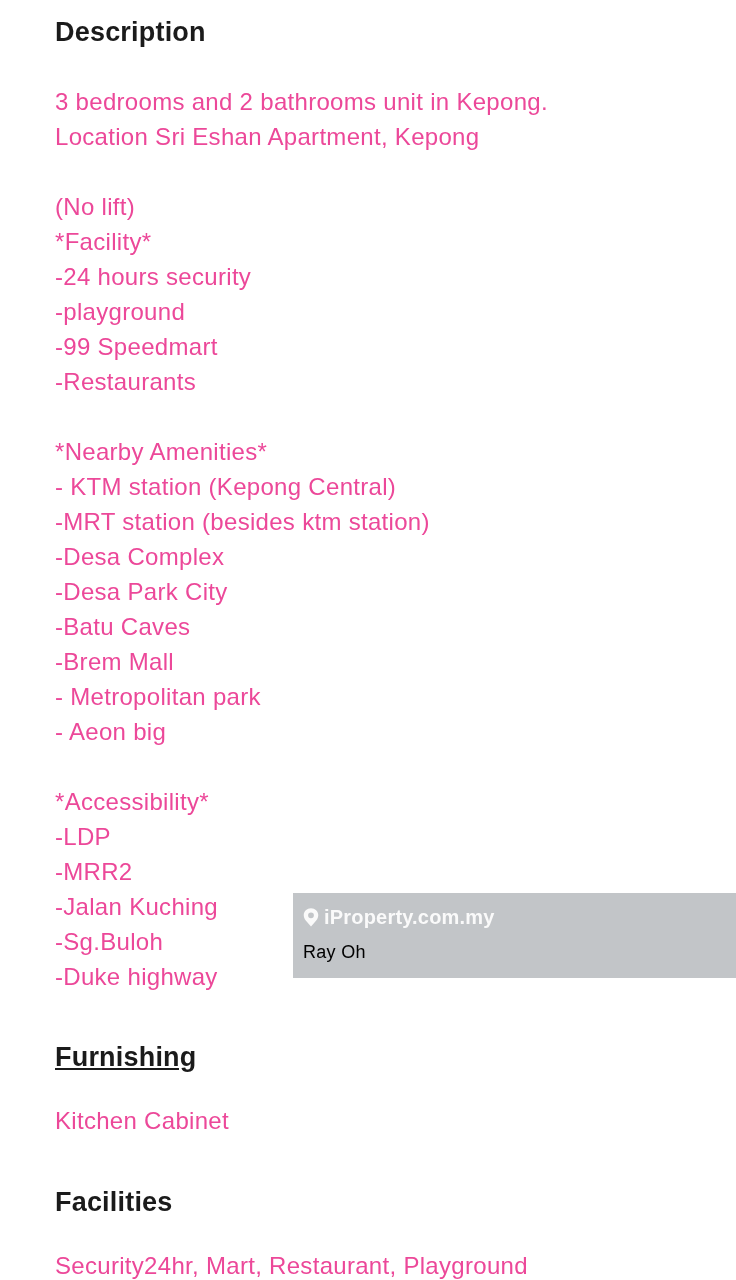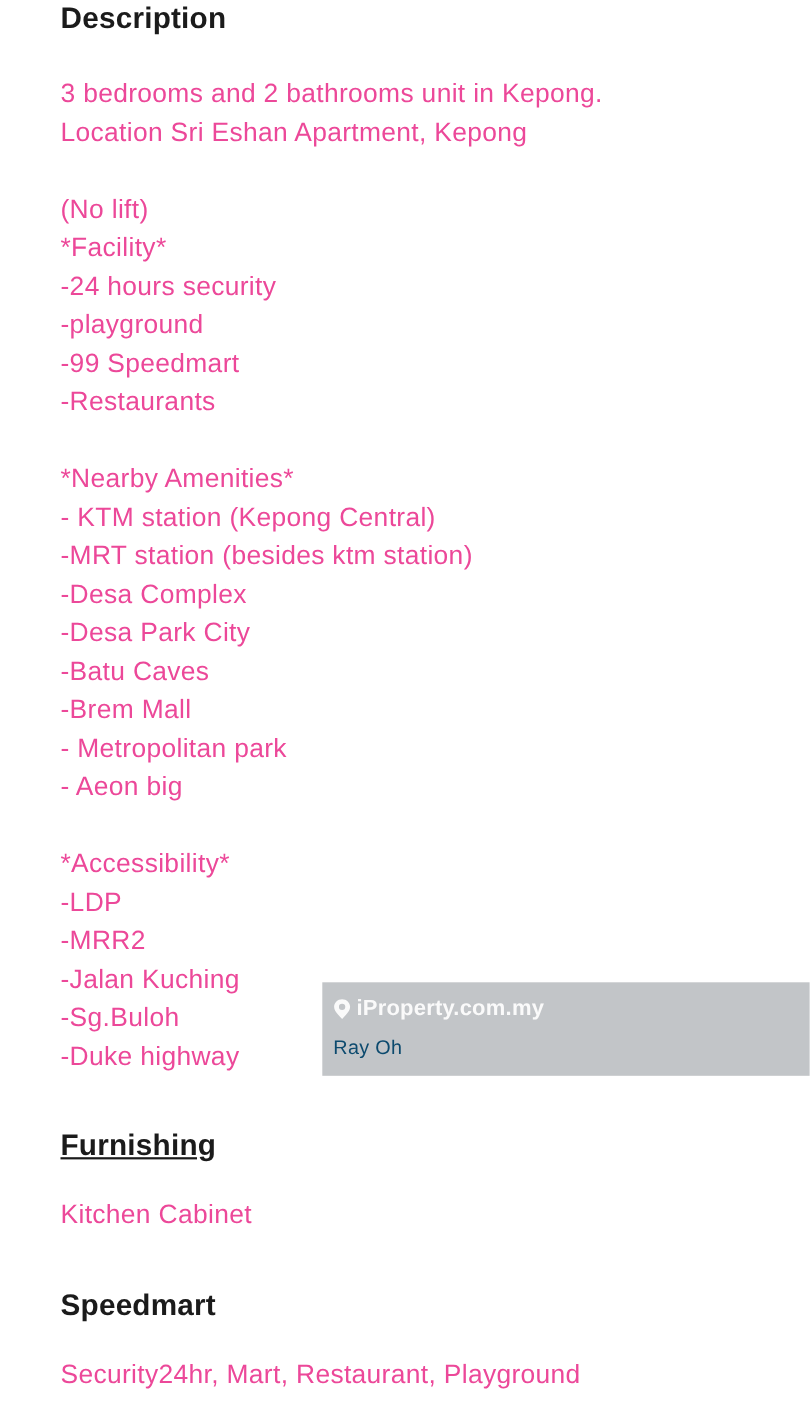--- a/index.html
+++ b/index.html
@@ -26,21 +26,21 @@
   }
   .section-heading {
     margin: 0;
     font-size: 27px;
     line-height: 32px;
     font-weight: 700;
     color: #1b1b1b;
     letter-spacing: 0.2px;
   }
   .description-heading {
-    padding-top: 0px;
+    padding-top: 16px;
   }
   .description-body {
     margin-top: 36px;
     font-size: 24px;
     line-height: 35px;
     color: #ec4899;
     letter-spacing: 0.3px;
     white-space: pre-line;
   }
   .furnishing-heading {
@@ -81,21 +81,21 @@
   .watermark-brand {
     font-size: 20px;
     font-weight: 700;
     color: #fafafa;
     letter-spacing: 0.2px;
   }
   .watermark-agent {
     margin-top: 14px;
     font-size: 18px;
     font-weight: 400;
-    color: #0c4a6e;
+    color: #000000;
     letter-spacing: 0.3px;
   }
 </style>
 </head>
 <body>
 
 <div class="page">
 
   <div class="content">
 
@@ -125,21 +125,21 @@
 -LDP
 -MRR2
 -Jalan Kuching
 -Sg.Buloh
 -Duke highway</div>
 
     <h2 class="section-heading furnishing-heading">Furnishing</h2>
 
     <div class="section-value">Kitchen Cabinet</div>
 
-    <h2 class="section-heading facilities-heading">Speedmart</h2>
+    <h2 class="section-heading facilities-heading">Facilities</h2>
 
     <div class="section-value">Security24hr, Mart, Restaurant, Playground</div>
 
   </div>
 
   <div class="watermark">
     <div class="watermark-brand-row">
       <span class="watermark-pin">
         <svg width="16" height="19" viewBox="0 0 24 29" xmlns="http://www.w3.org/2000/svg">
           <path fill-rule="evenodd" clip-rule="evenodd" fill="#fafafa" d="M12 0.5C5.8 0.5 0.9 5.3 0.9 11.2c0 4.5 2.7 7.9 5.4 10.6L12 28.2l5.7-6.4c2.7-2.7 5.4-6.1 5.4-10.6C23.1 5.3 18.2 0.5 12 0.5z M12 15.5a4.4 4.4 0 1 1 0-8.8 4.4 4.4 0 0 1 0 8.8z"></path>

